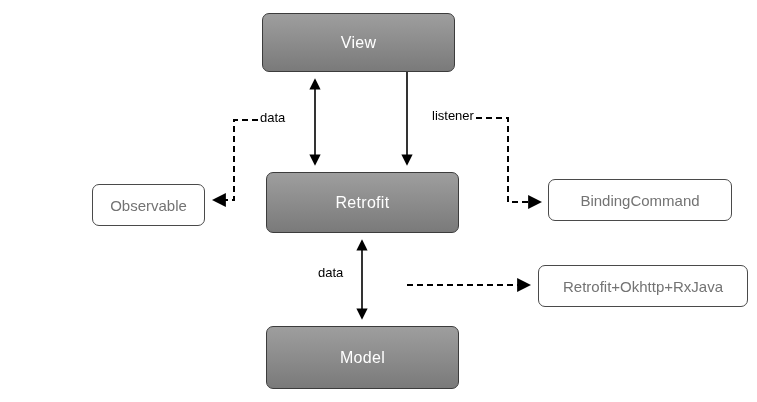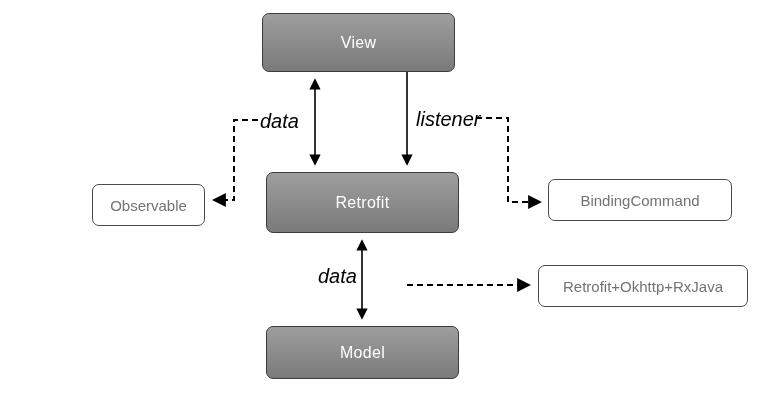--- a/index.html
+++ b/index.html
@@ -39,32 +39,31 @@
   }
   .node-white {
     background: #ffffff;
     border: 1px solid #4a4a4a;
     color: #737373;
     font-size: 15px;
   }
   .edge-label {
     position: absolute;
     color: #000000;
-    font-size: 20px;
+    font-size: 13px;
     white-space: nowrap;
-    font-style: italic;
   }
   #node-view      { left: 262px; top: 13px;  width: 193px; height: 59px; }
   #node-viewmodel { left: 266px; top: 172px; width: 193px; height: 61px; }
-  #node-model     { left: 266px; top: 326px; width: 193px; height: 53px; }
+  #node-model     { left: 266px; top: 326px; width: 193px; height: 63px; }
   #node-observable{ left: 92px;  top: 184px; width: 113px; height: 42px; }
   #node-binding   { left: 548px; top: 179px; width: 184px; height: 42px; }
   #node-retrofit  { left: 538px; top: 265px; width: 210px; height: 42px; }
   #label-data-top     { left: 260px; top: 110px; }
-  #label-listener     { left: 416px; top: 108px; }
+  #label-listener     { left: 432px; top: 108px; }
   #label-data-bottom  { left: 318px; top: 265px; }
 </style>
 </head>
 <body>
 
 <div id="canvas">
 
   <svg id="connector-layer" viewBox="0 0 757 402" xmlns="http://www.w3.org/2000/svg">
     <defs>
       <marker id="arrowhead" viewBox="0 0 10 10" refX="8.5" refY="5" markerWidth="7" markerHeight="7" orient="auto-start-reverse">

